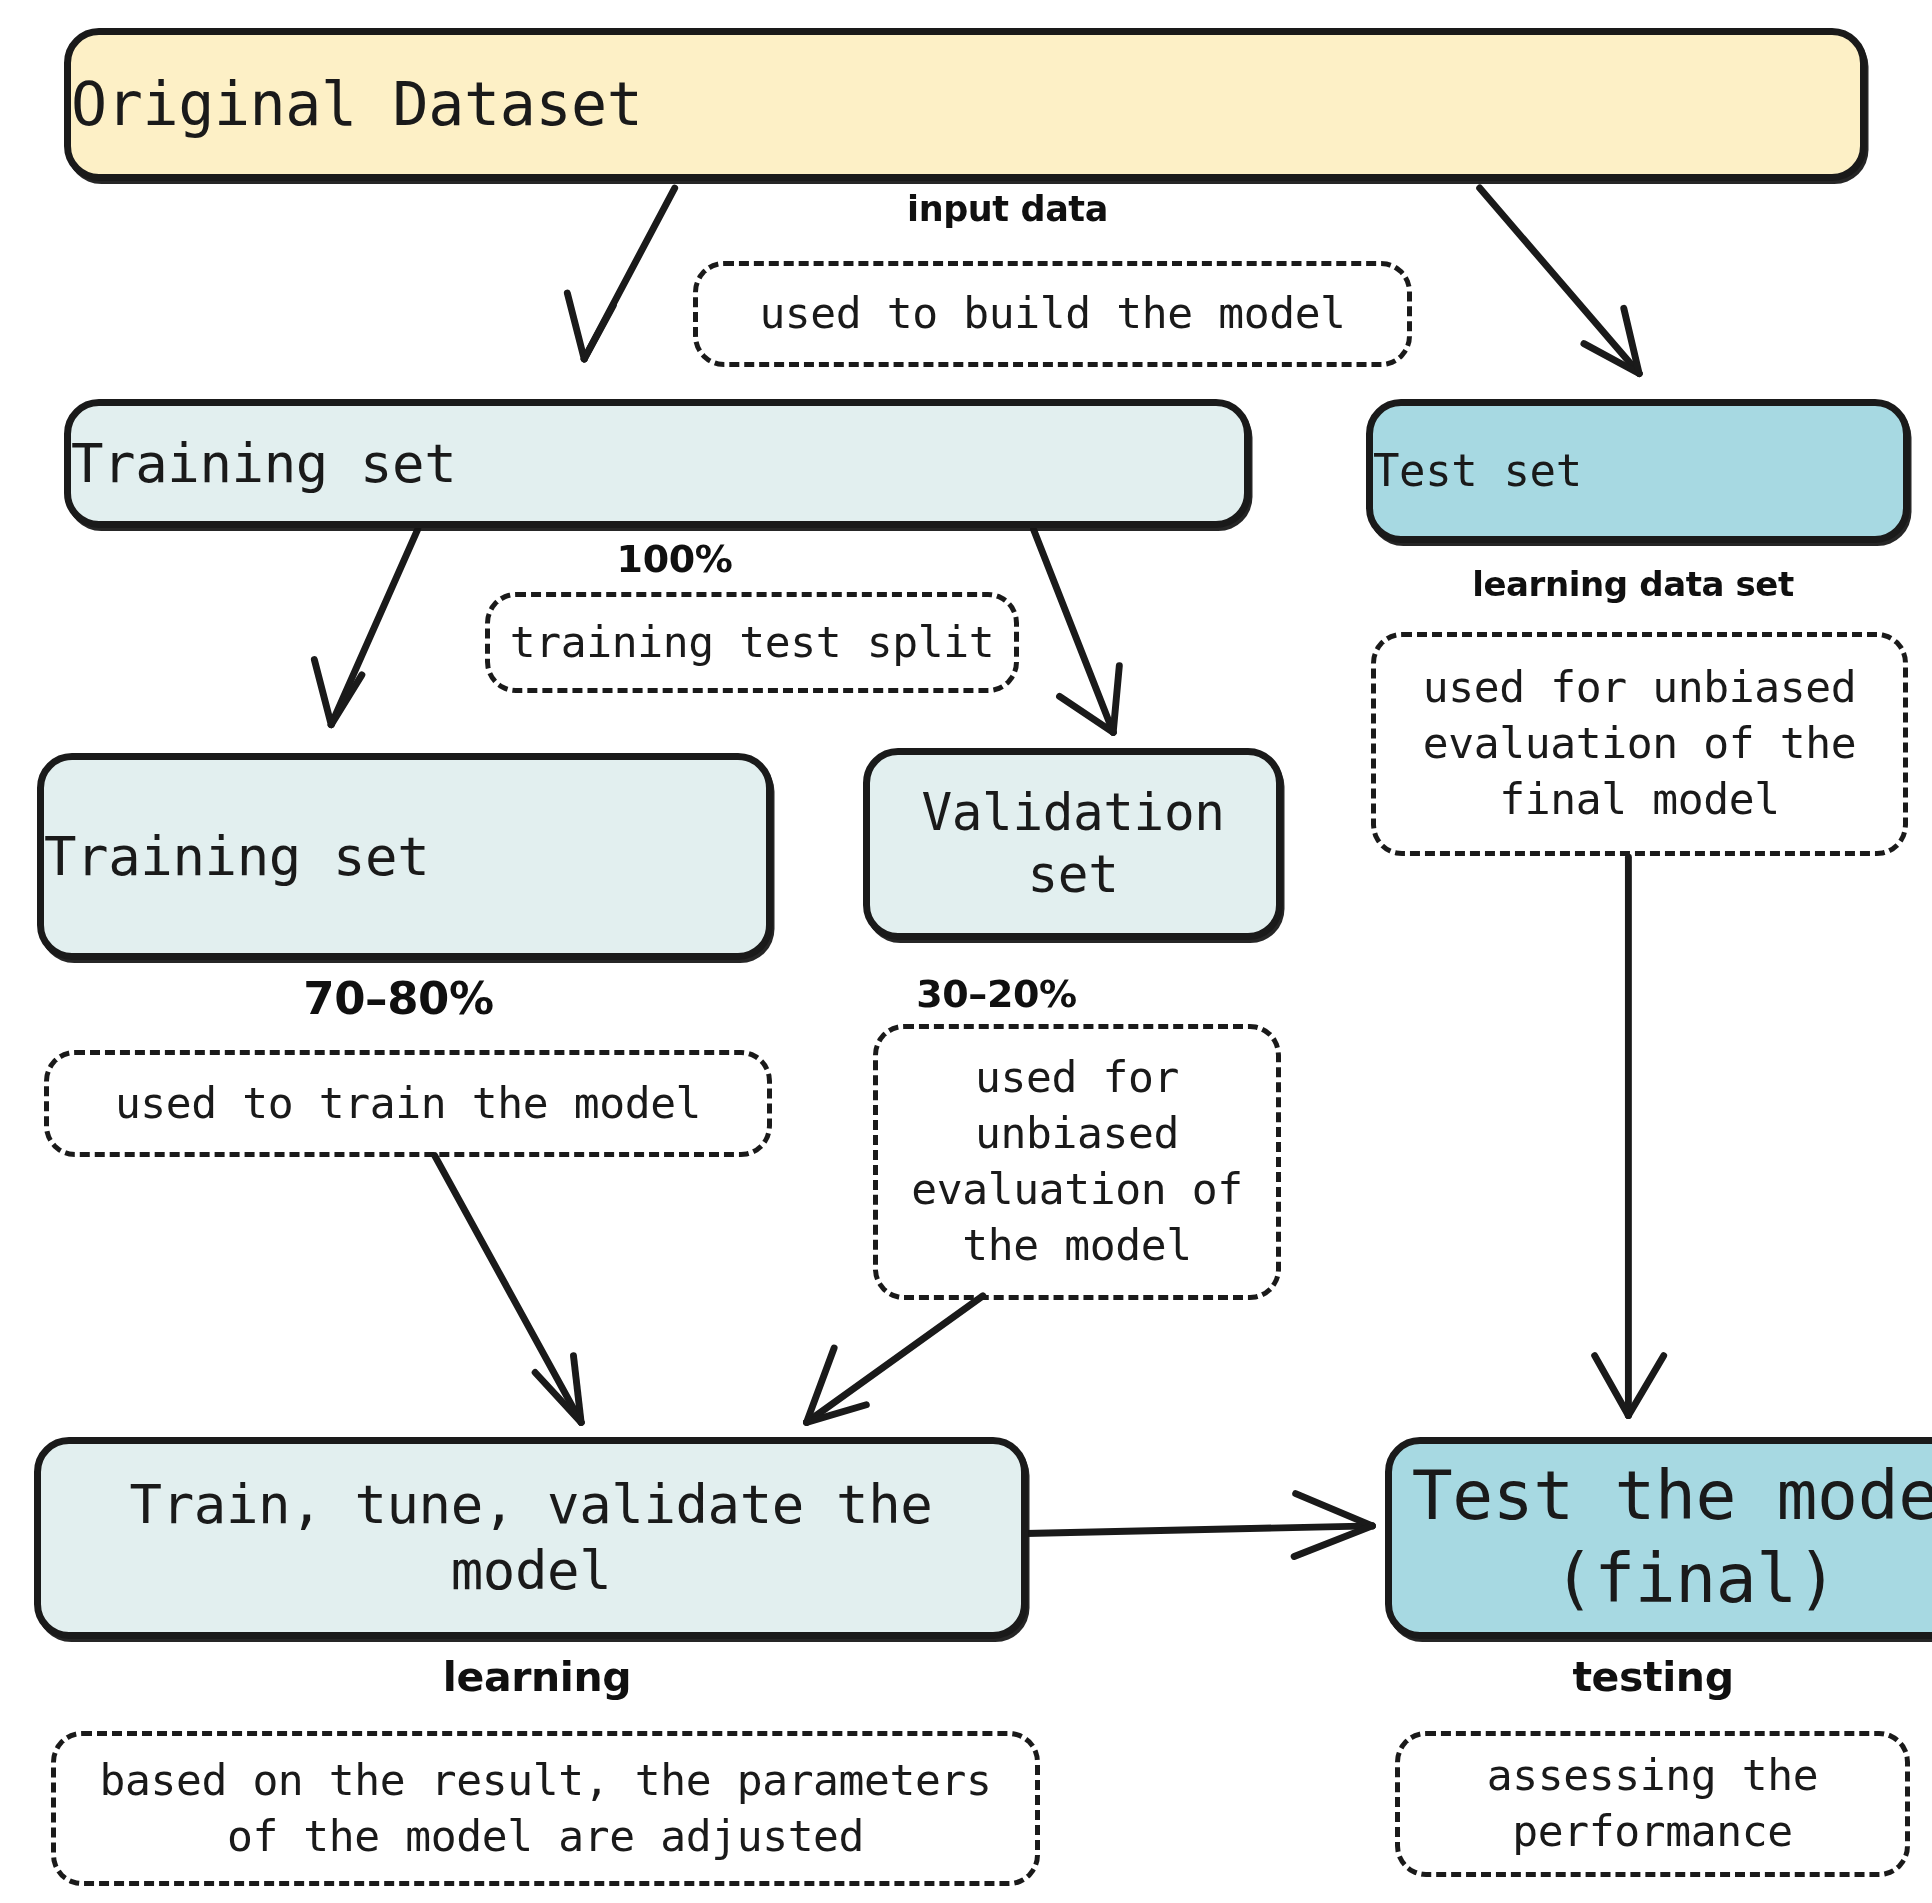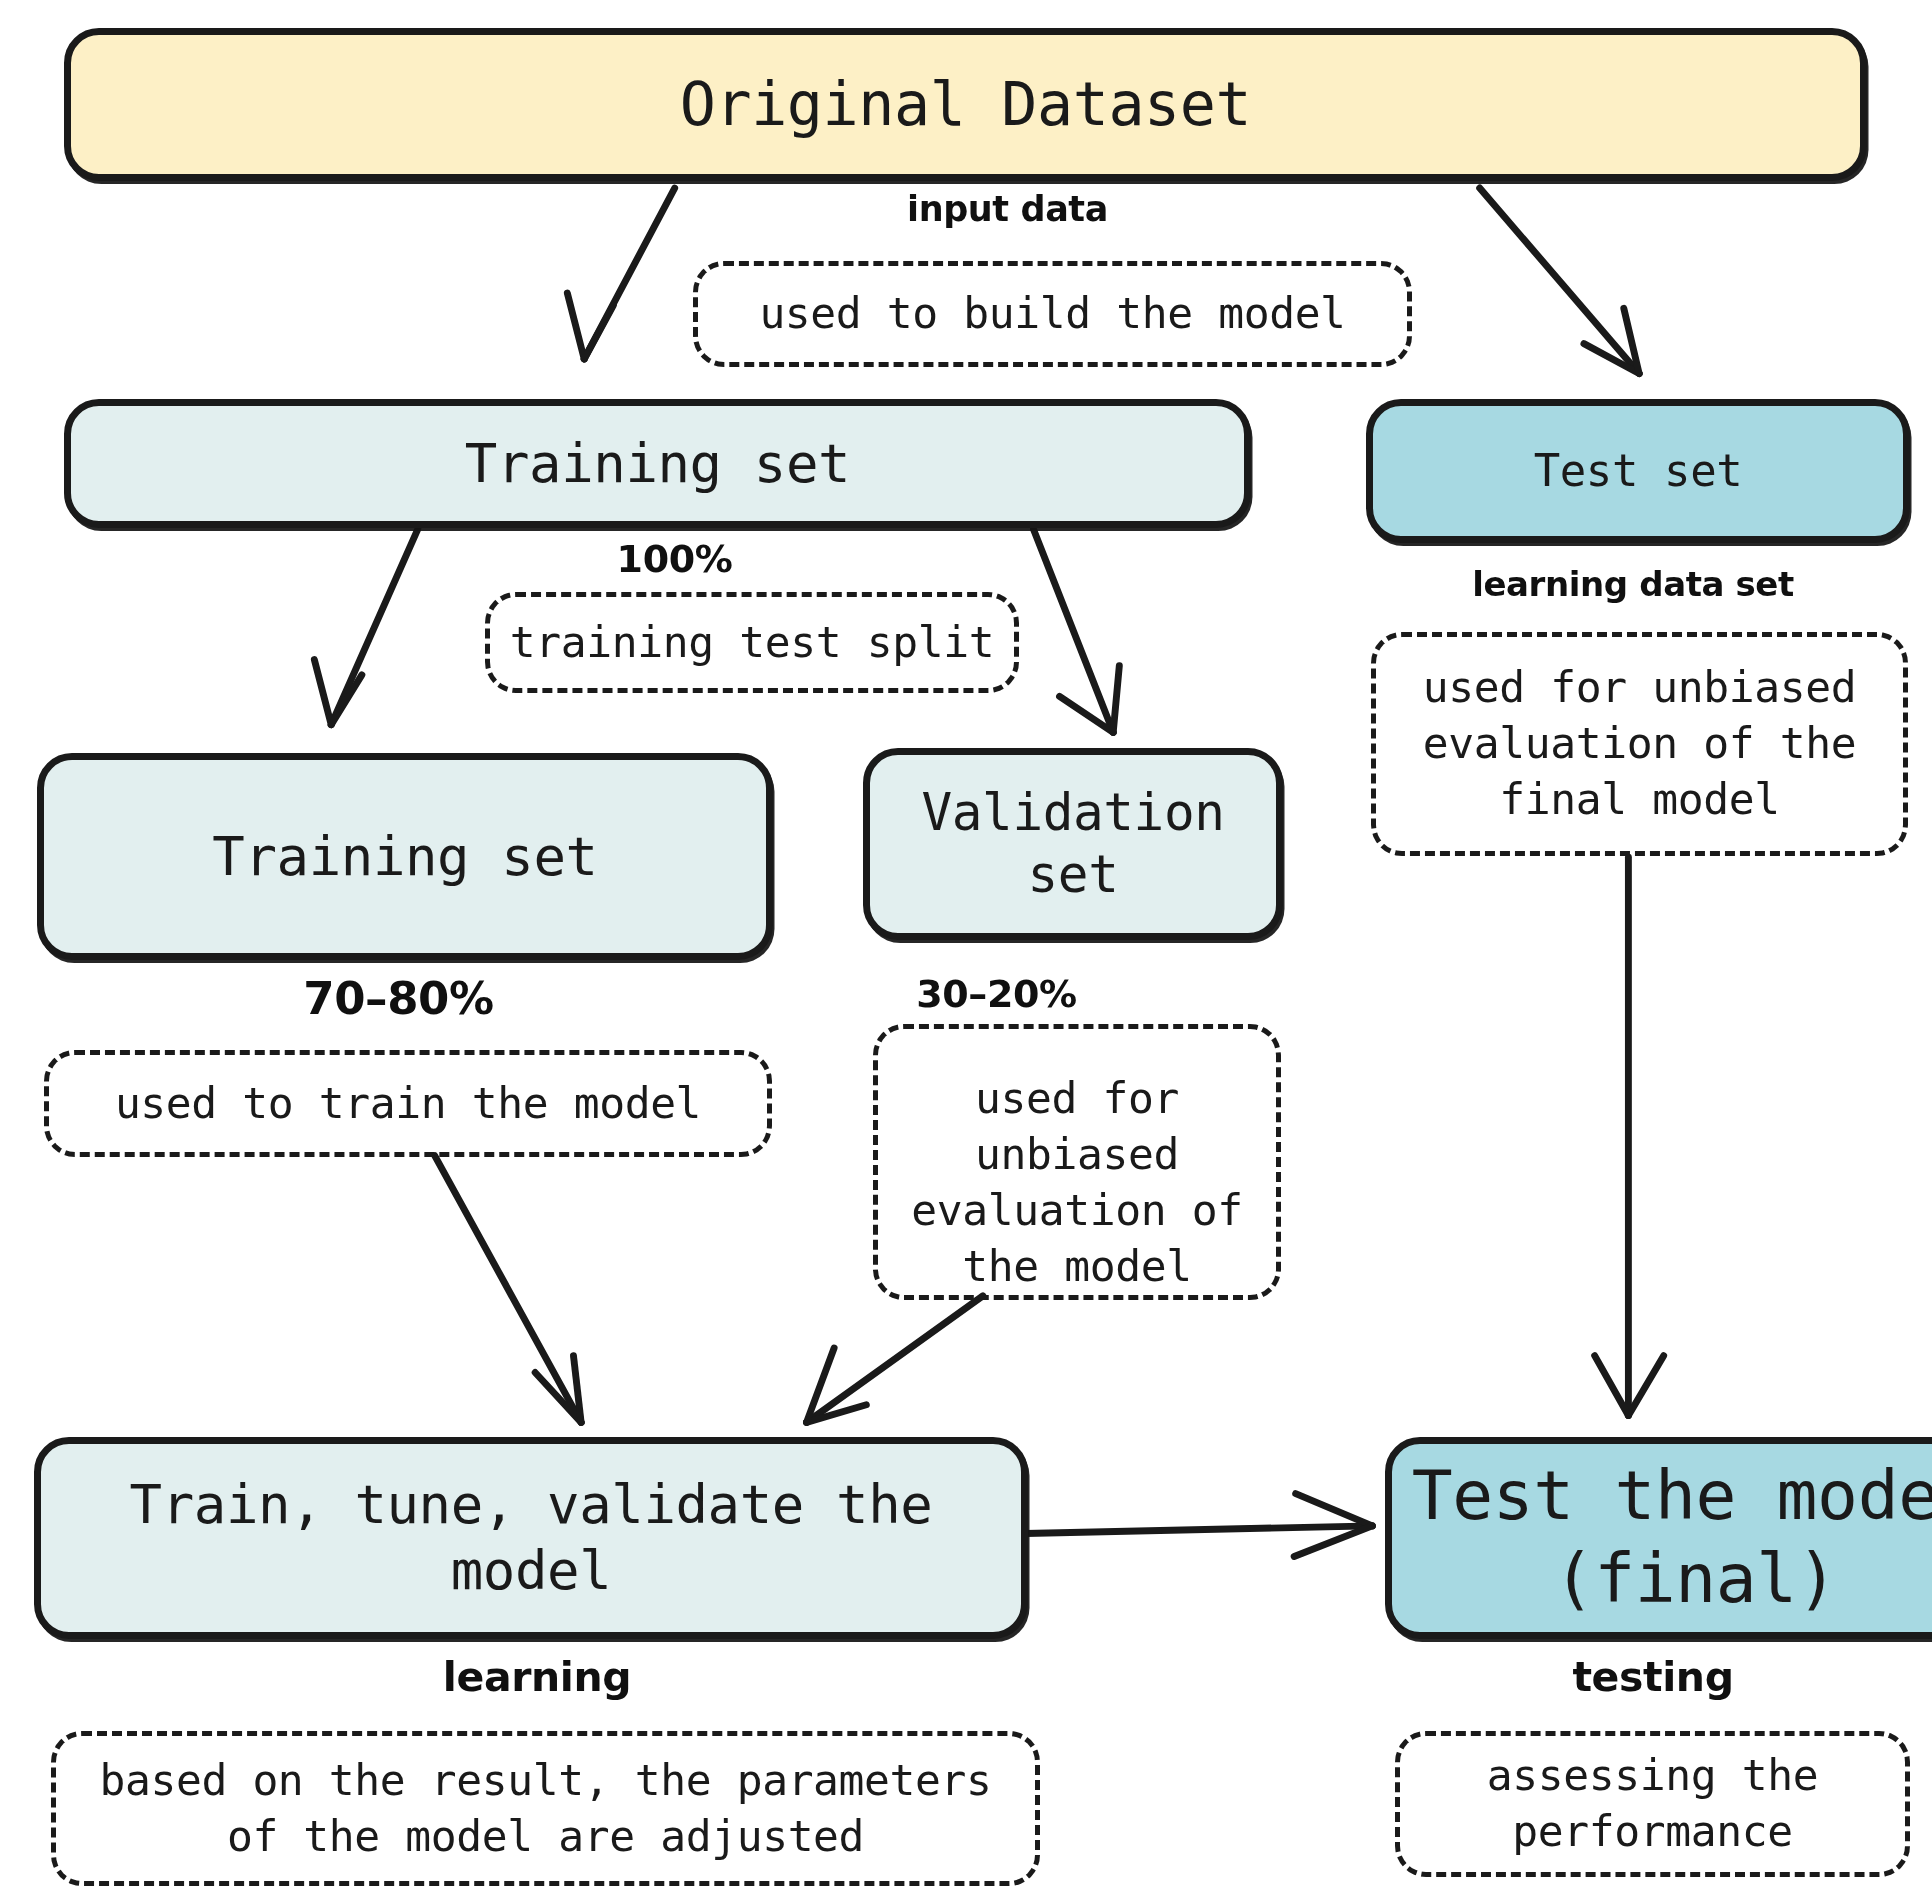--- a/index.html
+++ b/index.html
@@ -24,21 +24,21 @@
     height: 1904px;
     pointer-events: none;
   }
   .node {
     position: absolute;
     box-sizing: border-box;
     border: 7px solid #1a1a1a;
     border-radius: 35px;
     display: flex;
     align-items: center;
-    justify-content: center;
+    justify-content: flex-start;
     text-align: center;
     font-family: "DejaVu Sans Mono", monospace;
     color: #1a1a1a;
     line-height: 1.22;
     letter-spacing: -0.4px;
     box-shadow: 2.3px 3.8px 0 -0.8px rgba(20,20,20,0.92);
   }
   .node-yellow { background: #fdf0c6; }
   .node-lightblue { background: #e2efef; }
   .node-teal { background: #a7d9e2; }
@@ -193,21 +193,21 @@
   </div>
 
   <div class="annot" style="left:1371px; top:632px; width:537px; height:224px; font-size:43px; padding:0 29px;">
     <span>used for unbiased evaluation of the final model</span>
   </div>
 
   <div class="annot" style="left:44px; top:1050px; width:728px; height:107px; font-size:43px;">
     <span>used to train the model</span>
   </div>
 
-  <div class="annot" style="left:873px; top:1024px; width:408px; height:276px; font-size:43px; padding:0 26px;align-items:flex-end;">
+  <div class="annot" style="left:873px; top:1024px; width:408px; height:276px; font-size:43px; padding:0 26px;">
     <span>used for unbiased evaluation of the model</span>
   </div>
 
   <div class="annot" style="left:51px; top:1731px; width:989px; height:155px; font-size:43px; padding:0 31px;">
     <span>based on the result, the parameters of the model are adjusted</span>
   </div>
 
   <div class="annot" style="left:1395px; top:1731px; width:515px; height:146px; font-size:43px; padding:0 26px;">
     <span>assessing the performance</span>
   </div>

